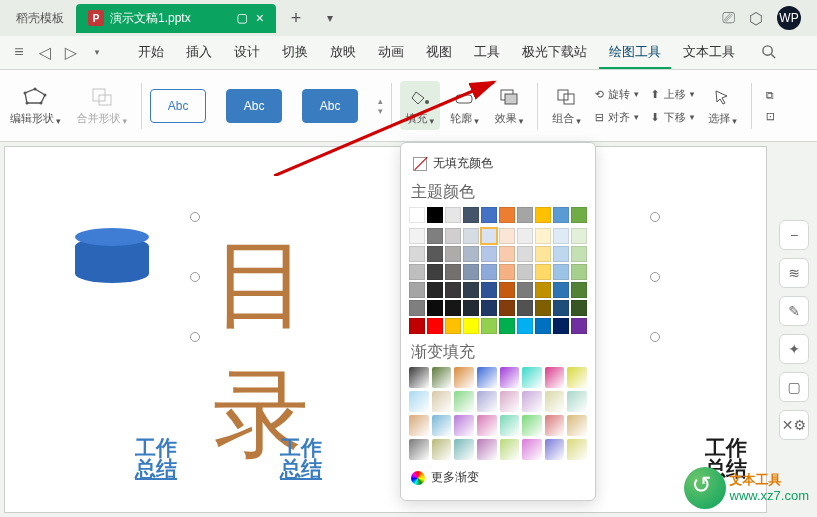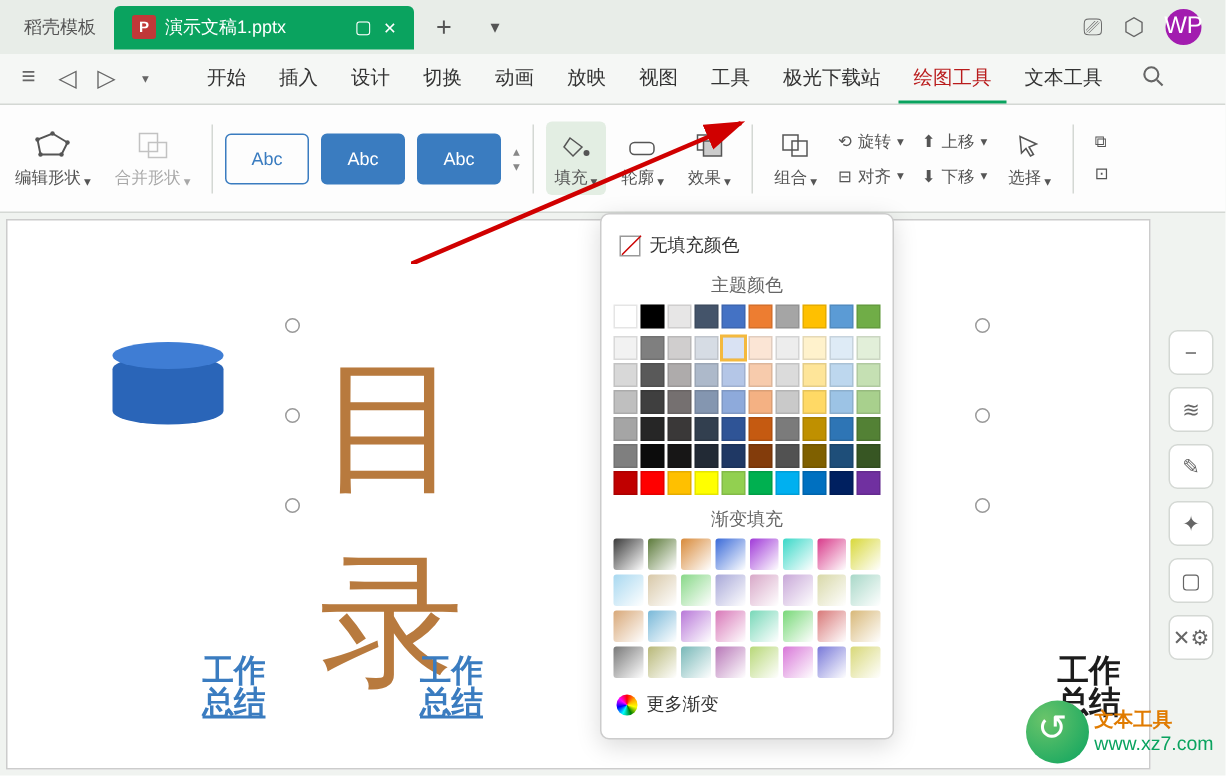--- a/index.html
+++ b/index.html
@@ -7,36 +7,36 @@
 
 .tab-bar { height: 36px; background: #e8ede8; display: flex; align-items: center; padding: 0 4px; }
 .tab { display: flex; align-items: center; padding: 6px 12px; font-size: 12px; color: #555; border-radius: 4px 4px 0 0; cursor: pointer; }
 .tab.active { background: #0aa35f; color: #fff; min-width: 200px; }
 .tab .file-icon { width: 16px; height: 16px; background: #c13838; color: #fff; font-size: 10px; display: flex; align-items: center; justify-content: center; border-radius: 2px; margin-right: 6px; font-weight: bold; }
 .tab .monitor-icon { margin-left: auto; margin-right: 8px; font-size: 12px; }
 .tab .close-icon { font-size: 14px; }
 .add-tab { width: 28px; height: 28px; display: flex; align-items: center; justify-content: center; color: #555; cursor: pointer; margin-left: 6px; font-size: 18px; }
 .tab-right { margin-left: auto; display: flex; gap: 14px; padding-right: 12px; align-items: center; color: #666; }
 .tab-right .icon-btn { font-size: 16px; cursor: pointer; }
-.avatar { width: 24px; height: 24px; border-radius: 50%; background: #a21caf; color: #fff; font-size: 16px; display: flex; align-items: center; justify-content: center; }
+.avatar { width: 24px; height: 24px; border-radius: 50%; background: #0f172a; color: #fff; font-size: 12px; display: flex; align-items: center; justify-content: center; }
 
 .menu-bar { height: 34px; background: #f5f7f5; display: flex; align-items: end; padding: 0 8px; border-bottom: 1px solid #d4d8d4; }
 .menu-left { display: flex; gap: 4px; align-items: center; padding-bottom: 6px; }
 .menu-icon-btn { width: 22px; height: 22px; display: flex; align-items: center; justify-content: center; color: #666; cursor: pointer; }
 .menu-tabs { display: flex; gap: 2px; margin-left: 20px; }
 .menu-tab { padding: 6px 10px; font-size: 13px; color: #333; cursor: pointer; border-bottom: 2px solid transparent; }
-.menu-tab.active { color: #b91c1c; border-bottom-color: #0aa35f; }
+.menu-tab.active { color: #0c4a6e; border-bottom-color: #0aa35f; }
 .menu-search { margin-left: 10px; padding: 6px; cursor: pointer; color: #666; }
 
 .toolbar { height: 72px; background: #fdfdfd; display: flex; align-items: center; padding: 0 4px; border-bottom: 1px solid #d4d8d4; gap: 4px; }
 .tb-group { display: flex; flex-direction: column; align-items: center; padding: 4px 6px; gap: 2px; cursor: pointer; color: #555; }
 .tb-group .ic { font-size: 20px; height: 24px; display: flex; align-items: center; }
 .tb-group .lbl { font-size: 11px; display: flex; align-items: flex-end; gap: 2px; }
 .sep { width: 1px; height: 46px; background: #d4d8d4; margin: 0 4px; }
-.abc-group { display: flex; gap: 8px; align-items: center; }
+.abc-group { display: flex; gap: 20px; align-items: center; }
 .abc-box { width: 56px; height: 34px; border: 1px solid #3a7cc0; border-radius: 4px; display: flex; align-items: center; justify-content: center; font-size: 12px; color: #3a7cc0; cursor: pointer; }
 .abc-box.filled { background: #3a7cc0; color: #fff; }
 .tb-stack { display: flex; flex-direction: column; gap: 4px; font-size: 11px; color: #555; }
 .tb-stack-item { display: flex; align-items: center; gap: 4px; cursor: pointer; padding: 2px 4px; }
 
 .canvas-area { position: absolute; left: 0; top: 142px; right: 0; bottom: 0; background: #fff; border: 1px solid #ccc; margin: 4px 50px 4px 4px; }
 .selection-box { position: absolute; left: 190px; top: 70px; width: 460px; height: 120px; }
 .sel-handle { position: absolute; width: 10px; height: 10px; background: #fff; border: 1px solid #999; border-radius: 50%; }
 .sel-handle.tl { left: -5px; top: -5px; }
 .sel-handle.tm { left: 50%; top: -5px; transform: translateX(-50%); }
@@ -59,21 +59,21 @@
 
 .arrow { position: absolute; left: 274px; top: 76px; width: 230px; height: 100px; pointer-events: none; }
 
 .right-rail { position: absolute; right: 8px; top: 220px; display: flex; flex-direction: column; gap: 8px; }
 .rail-btn { width: 30px; height: 30px; background: #fff; border: 1px solid #d4d8d4; border-radius: 6px; display: flex; align-items: center; justify-content: center; color: #666; cursor: pointer; font-size: 14px; }
 
 .color-panel { position: absolute; left: 400px; top: 142px; width: 196px; background: #fff; border: 1px solid #ccc; border-radius: 6px; box-shadow: 0 4px 16px rgba(0,0,0,0.15); padding: 8px; z-index: 100; }
 .cp-nofill { display: flex; align-items: center; gap: 6px; padding: 4px; font-size: 12px; color: #333; cursor: pointer; }
 .cp-nofill-icon { width: 14px; height: 14px; border: 1px solid #999; position: relative; }
 .cp-nofill-icon::after { content: ""; position: absolute; left: -2px; top: 5px; width: 18px; height: 1px; background: #c00; transform: rotate(-45deg); }
-.cp-section-label { font-size: 12px; color: #666; padding: 6px 2px 4px; text-align: center; }
+.cp-section-label { font-size: 16px; color: #666; padding: 6px 2px 4px; }
 .cp-swatch-row { display: flex; gap: 2px; margin-bottom: 2px; }
 .cp-swatch { width: 16px; height: 16px; cursor: pointer; border: 1px solid rgba(0,0,0,0.1); }
 .cp-swatch.highlighted { outline: 2px solid #f4b93e; outline-offset: -1px; }
 .cp-grad-row { display: flex; gap: 3px; margin-bottom: 3px; }
 .cp-grad { width: 21px; height: 21px; cursor: pointer; border-radius: 2px; }
 .cp-more { display: flex; align-items: center; gap: 6px; padding: 6px 2px; font-size: 12px; color: #333; cursor: pointer; }
 .cp-more-icon { width: 14px; height: 14px; border-radius: 50%; background: conic-gradient(red, orange, yellow, green, cyan, blue, magenta, red); }
 
 .watermark { position: absolute; right: 8px; bottom: 8px; display: flex; align-items: center; gap: 4px; }
 .wm-logo { width: 42px; height: 42px; border-radius: 50%; background: radial-gradient(circle at 30% 30%, #6ac46a, #0aa35f); position: relative; }
@@ -113,22 +113,22 @@
     <div class="menu-icon-btn">▷</div>
     <div class="menu-icon-btn">
         <span class="caret">▾</span>
       </div>
   </div>
   <div class="menu-tabs" id="menu-tabs">
       <div class="menu-tab">开始</div>
       <div class="menu-tab">插入</div>
       <div class="menu-tab">设计</div>
       <div class="menu-tab">切换</div>
+      <div class="menu-tab">放映</div>
       <div class="menu-tab">动画</div>
-      <div class="menu-tab">放映</div>
       <div class="menu-tab">视图</div>
       <div class="menu-tab">工具</div>
       <div class="menu-tab">极光下载站</div>
       <div class="menu-tab active">绘图工具</div>
       <div class="menu-tab">文本工具</div>
     </div>
   <div class="menu-search">
     <svg width="15" height="15" viewBox="0 0 16 16">
         <circle cx="7" cy="7" r="5" fill="none" stroke="#666" stroke-width="1.5"></circle>
         <line x1="11" y1="11" x2="15" y2="15" stroke="#666" stroke-width="1.5"></line>

